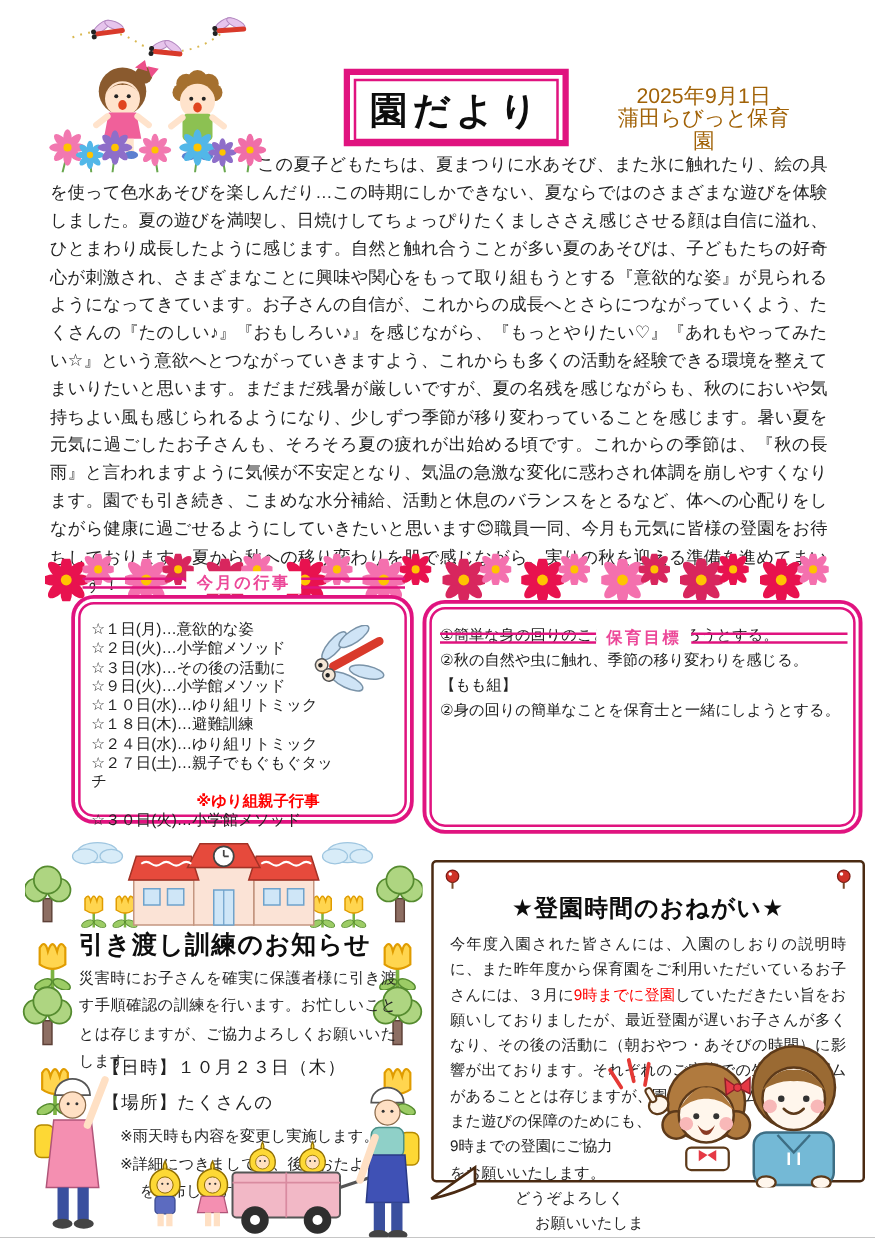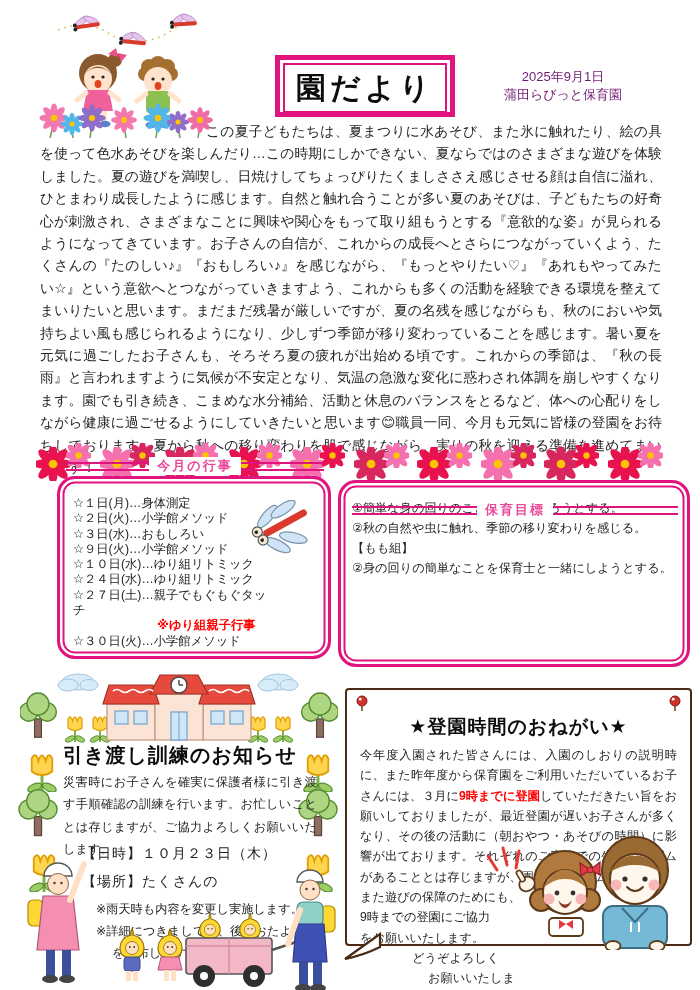--- a/index.html
+++ b/index.html
@@ -20,21 +20,21 @@
   .title-box{
     position:absolute;left:258px;top:55px;width:180px;height:62px;box-sizing:border-box;
     border:5px solid var(--pink);padding:3px;background:#fff;margin-left:17px;
   }
   .title-box-inner{
     height:100%;border:2px solid var(--pink);display:flex;align-items:center;justify-content:center;
     font-size:30px;font-weight:900;letter-spacing:4px;color:#0d0d0d;
   }
   .date-block{
     position:absolute;left:488px;top:68px;width:150px;text-align:center;
-    font-size:13px;line-height:18px;color:#701a75;
+    font-size:17px;line-height:18px;color:#a16207;
   }
   
   .intro{
     position:absolute;left:40px;top:121px;width:622px;
     font-size:13.8px;line-height:22.4px;text-align:justify;color:#242424;
   }
   .intro .first-line-spacer{float:left;width:166px;height:22px;}
   
   .flower-divider{
     position:absolute;left:36px;top:443px;width:628px;height:38px;
@@ -95,21 +95,21 @@
   .bubble-fold{position:absolute;left:-3px;bottom:-16px;}
   .pin{position:absolute;top:4px;}
   .pin-left{left:7px;}
   .pin-right{right:7px;}
   .arrival-title{
     margin-top:24px;text-align:center;font-size:19px;font-weight:900;letter-spacing:1px;color:#0d0d0d;
   }
   .arrival-body{
     margin:5px 13px 0 13px;font-size:12.2px;line-height:20.3px;text-align:justify;color:#242424;
   }
-  .arrival-red{color:var(--red);font-weight:bold;}
+  .arrival-red{color:var(--red);font-weight:normal;}
   .arrival-narrow{
     margin:0 0 0 13px;width:168px;font-size:12.2px;line-height:20.3px;color:#242424;
   }
   .closing1{padding-left:52px;}
   .closing2{padding-left:68px;}
   .bubble-kids{position:absolute;right:2px;bottom:-6px;z-index:5;}
 </style>
 </head>
 <body>
 
@@ -327,25 +327,26 @@
       </span>
   </div>
 
   <div class="round-box events-box"></div>
   <div class="box-title events-title">
     <span class="tline" style="flex:1"></span>
     <span class="ttext">今月の行事</span>
     <span class="tline" style="flex:1"></span>
   </div>
   <div class="events-list">
-    <div>☆１日(月)…身体測定</div>
+    <div>☆１日(月)…意欲的な姿</div>
     <div>☆２日(火)…小学館メソッド</div>
-    <div>☆３日(水)…おもしろい</div>
+    <div>☆３日(水)…その後の活動に</div>
     <div>☆９日(火)…小学館メソッド</div>
     <div>☆１０日(水)…ゆり組リトミック</div>
+    <div>☆１８日(木)…避難訓練</div>
     <div>☆２４日(水)…ゆり組リトミック</div>
     <div>☆２７日(土)…親子でもぐもぐタッチ</div>
     <div class="events-note">※ゆり組親子行事</div>
     <div>☆３０日(火)…小学館メソッド</div>
   </div>
   <div class="dragonfly-icon">
     <svg width="74" height="62" viewBox="0 0 74 62">
       <g transform="rotate(-12 37 28)">
         <ellipse cx="26" cy="14" rx="14" ry="5" fill="#cfe4f6" stroke="#7a93a8" stroke-width="1.2" transform="rotate(-38 26 14)"></ellipse>
         <ellipse cx="43" cy="10" rx="14" ry="5" fill="#cfe4f6" stroke="#7a93a8" stroke-width="1.2" transform="rotate(-22 43 10)"></ellipse>

